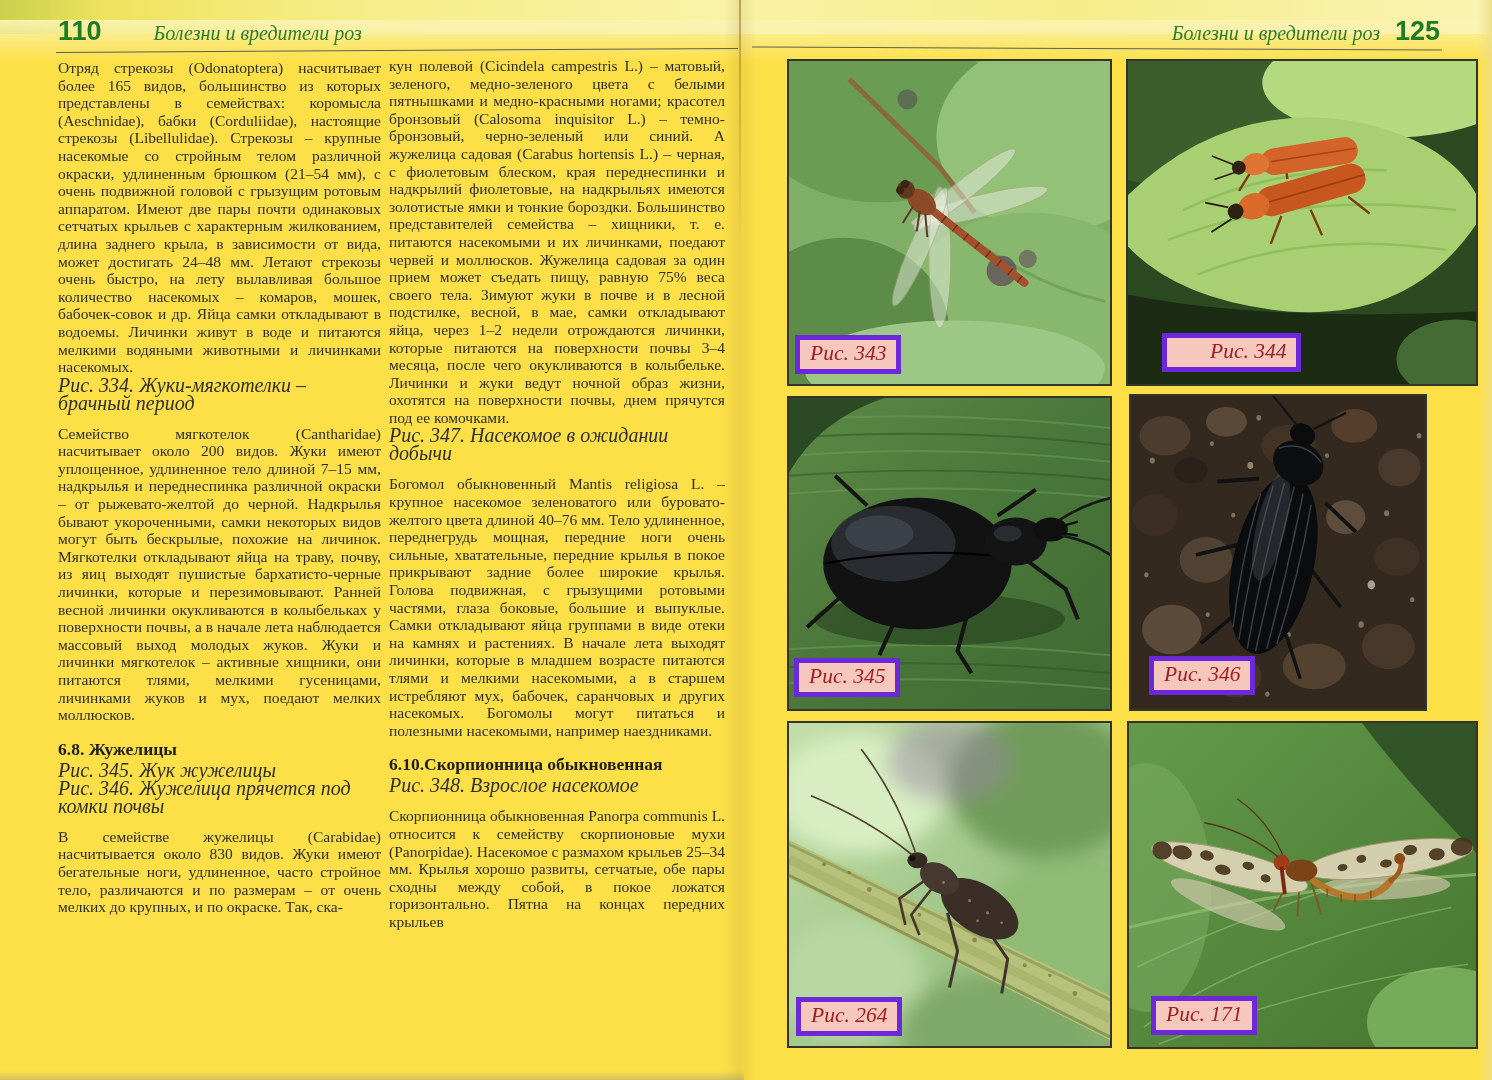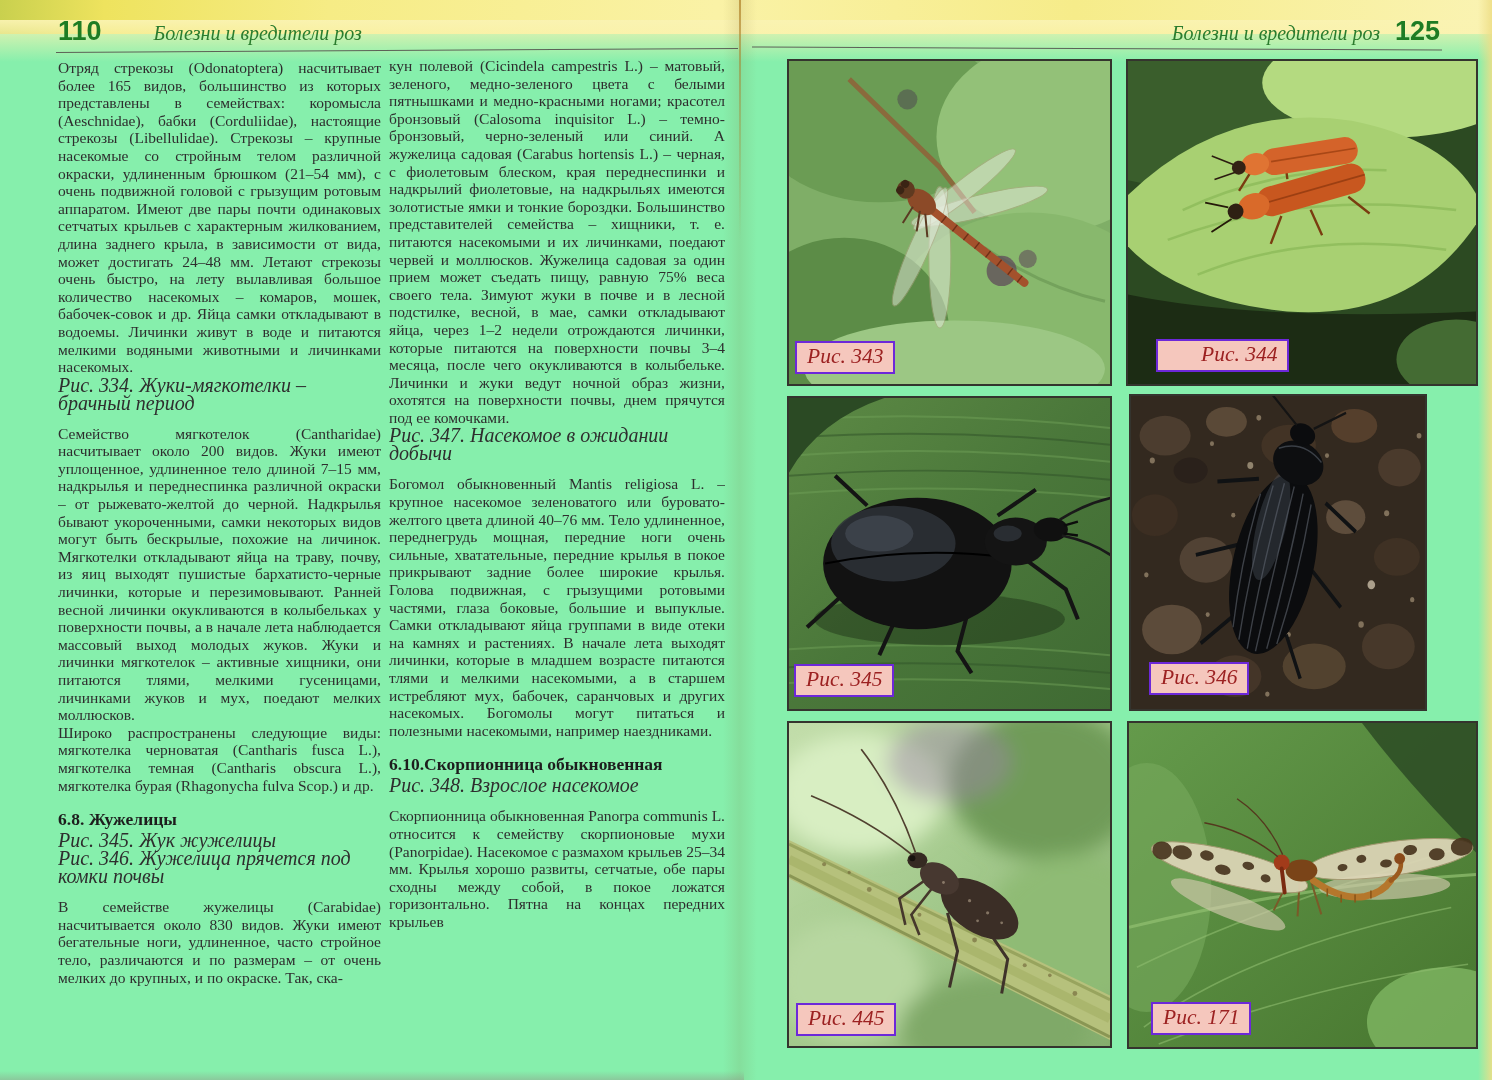--- a/index.html
+++ b/index.html
@@ -1,16 +1,16 @@
 <!DOCTYPE html>
 <html lang="ru"><head>
 <meta charset="utf-8">
 <style>
   html,body{margin:0;padding:0;background:#e8e6da;}
-  .book{position:relative;width:1492px;height:1080px;background:#86efac;overflow:hidden;
+  .book{position:relative;width:1492px;height:1080px;background:#fde047;overflow:hidden;
         font-family:"Liberation Serif",serif;}
   
   .top-band{position:absolute;left:0;top:0;width:100%;height:34px;
     background:linear-gradient(90deg,#c9d04e 0%,#eee35e 7%,#f6ec85 22%,#faf2a6 48%,#f6ec8a 72%,#faf3b2 100%);}
   .top-band-fade{position:absolute;left:0;top:20px;width:100%;height:42px;
     background:linear-gradient(180deg,rgba(250,243,178,.95) 0%,rgba(252,251,243,0) 100%);}
   .gutter{position:absolute;left:723px;top:0;width:34px;height:100%;
     background:linear-gradient(90deg,rgba(0,0,0,0) 0%,rgba(120,100,40,.12) 48%,rgba(0,0,0,0) 100%);}
   .gutter-line{position:absolute;left:739px;top:0;width:2px;height:240px;
     background:linear-gradient(180deg,rgba(170,120,30,.65),rgba(170,120,30,0));}
@@ -34,21 +34,21 @@
   .col1{left:58px;top:59px;width:323px;height:1016px;}
   .col2{left:389px;top:57px;width:336px;height:1020px;}
   .para{margin:0;}
   .h-section{font-weight:bold;font-size:17.5px;line-height:20px;margin:15px 0 2px;color:#1d1d1d;text-align:left;}
   .fig-ref{font-style:italic;font-size:20px;line-height:18px;margin:0;text-align:left;}
   .fig-ref.last{margin-bottom:13px;}
 
   
   .fig{position:absolute;border:2px solid #34342e;box-sizing:border-box;background:#6a9,#fff;overflow:hidden;}
   .fig svg{position:absolute;left:0;top:0;width:100%;height:100%;display:block;}
-  .fig-label{position:absolute;background:#f5c7bd;border:2px solid #6d28d9;color:#9c2121;
+  .fig-label{position:absolute;background:#f5c7bd;border:5px solid #6d28d9;color:#9c2121;
     font-style:italic;font-size:21.5px;line-height:25px;padding:1px 10px 3px;white-space:nowrap;}
 </style>
 </head>
 <body>
 
 <div class="book">
 
   <div class="top-band"></div>
   <div class="top-band-fade"></div>
   <div class="gutter"></div>
@@ -65,21 +65,20 @@
   <div class="runhead right">
     <span class="runtitle">Болезни и вредители роз</span>
     <span class="pagenum">125</span>
   </div>
   <div class="rule right"></div>
 
   <div class="col col1">
     <p class="para">Отряд стрекозы (Odonatoptera) насчитывает более 165 видов, большинство из которых представлены в семействах: коромысла (Aeschnidae), бабки (Corduliidae), настоящие стрекозы (Libellulidae). Стрекозы – крупные насекомые со стройным телом различной окраски, удлиненным брюшком (21–54 мм), с очень подвижной головой с грызущим ротовым аппаратом. Имеют две пары почти одинаковых сетчатых крыльев с характерным жилкованием, длина заднего крыла, в зависимости от вида, может достигать 24–48 мм. Летают стрекозы очень быстро, на лету вылавливая большое количество насекомых – комаров, мошек, бабочек-совок и др. Яйца самки откладывают в водоемы. Личинки живут в воде и питаются мелкими водяными животными и личинками насекомых.</p>
     <div class="fig-ref last">Рис. 334. Жуки-мягкотелки – брачный период</div>
     <p class="para">Семейство мягкотелок (Cantharidae) насчитывает около 200 видов. Жуки имеют уплощенное, удлиненное тело длиной 7–15 мм, надкрылья и переднеспинка различной окраски – от рыжевато-желтой до черной. Надкрылья бывают укороченными, самки некоторых видов могут быть бескрылые, похожие на личинок. Мягкотелки откладывают яйца на траву, почву, из яиц выходят пушистые бархатисто-черные личинки, которые и перезимовывают. Ранней весной личинки окукливаются в колыбельках у поверхности почвы, а в начале лета наблюдается массовый выход молодых жуков. Жуки и личинки мягкотелок – активные хищники, они питаются тлями, мелкими гусеницами, личинками жуков и мух, поедают мелких моллюсков.</p>
-    <p class="para">Широко распространены следующие виды: мягкотелка черноватая (Cantharis fusca L.), мягкотелка темная (Cantharis obscura L.), мягкотелка бурая (Rhagonycha fulva Scop.) и др.</p>
     <div class="h-section">6.8. Жужелицы</div>
     <div class="fig-ref">Рис. 345. Жук жужелицы</div>
     <div class="fig-ref last">Рис. 346. Жужелица прячется под комки почвы</div>
     <p class="para">В семействе жужелицы (Carabidae) насчитывается около 830 видов. Жуки имеют бегательные ноги, удлиненное, часто стройное тело, различаются и по размерам – от очень мелких до крупных, и по окраске. Так, ска-</p>
   </div>
 
   <div class="col col2">
     <p class="para">кун полевой (Cicindela campestris L.) – матовый, зеленого, медно-зеленого цвета с белыми пятнышками и медно-красными ногами; красотел бронзовый (Calosoma inquisitor L.) – темно-бронзовый, черно-зеленый или синий. А жужелица садовая (Carabus hortensis L.) – черная, с фиолетовым блеском, края переднеспинки и надкрылий фиолетовые, на надкрыльях имеются золотистые ямки и тонкие бороздки. Большинство представителей семейства – хищники, т. е. питаются насекомыми и их личинками, поедают червей и моллюсков. Жужелица садовая за один прием может съедать пищу, равную 75% веса своего тела. Зимуют жуки в почве и в лесной подстилке, весной, в мае, самки откладывают яйца, через 1–2 недели отрождаются личинки, которые питаются на поверхности почвы 3–4 месяца, после чего окукливаются в колыбельке. Личинки и жуки ведут ночной образ жизни, охотятся на поверхности почвы, днем прячутся под ее комочками.</p>
     <div class="fig-ref last">Рис. 347. Насекомое в ожидании добычи</div>
     <p class="para">Богомол обыкновенный Mantis religiosa L. – крупное насекомое зеленоватого или буровато-желтого цвета длиной 40–76 мм. Тело удлиненное, переднегрудь мощная, передние ноги очень сильные, хватательные, передние крылья в покое прикрывают задние более широкие крылья. Голова подвижная, с грызущими ротовыми частями, глаза боковые, большие и выпуклые. Самки откладывают яйца группами в виде отеки на камнях и растениях. В начале лета выходят личинки, которые в младшем возрасте питаются тлями и мелкими насекомыми, а в старшем истребляют мух, бабочек, саранчовых и других насекомых. Богомолы могут питаться и полезными насекомыми, например наездниками.</p>
@@ -136,21 +135,21 @@
           <circle cx="-71" cy="-22" r="7" fill="#332214"></circle>
           <path d="M-76,-26 L-96,-38 M-75,-18 L-97,-14" stroke="#2c1c10" stroke-width="1.6" fill="none"></path>
         </g>
         <rect x="-60" y="-4" width="112" height="30" rx="14" fill="#c8571f"></rect>
         <path d="M-50,11 H52" stroke="#9c3f12" stroke-width="1.8"></path>
         <ellipse cx="-64" cy="11" rx="16" ry="13" fill="#d96a2a"></ellipse>
         <circle cx="-83" cy="11" r="8" fill="#2e2013"></circle>
         <path d="M-89,5 L-110,-6 M-89,17 L-112,24" stroke="#241808" stroke-width="1.8" fill="none"></path>
       </g>
     </svg>
-    <div class="fig-label" style="left:28px;bottom:12px;padding-left:43px;">Рис. 344</div>
+    <div class="fig-label" style="left:34px;bottom:12px;padding-left:43px;">Рис. 344</div>
   </div>
 
   <div class="fig" style="left:787px;top:396px;width:325px;height:315px;">
     <svg viewBox="0 0 320 312" preserveAspectRatio="none">
       <defs>
         <linearGradient id="g3" x1="0" y1="0" x2="1" y2="1">
           <stop offset="0" stop-color="#5d8a45"></stop>
             <stop offset=".5" stop-color="#4a773a"></stop>
             <stop offset="1" stop-color="#3f6a33"></stop>
         </linearGradient>
@@ -295,21 +294,21 @@
         <path d="M-42,-40 q-20,-58 -54,-102" stroke="#50402f" stroke-width="1.7" fill="none"></path>
         <g fill="#cbb9a0" opacity=".5">
           <circle cx="12" cy="8" r="1.6"></circle>
             <circle cx="30" cy="20" r="1.6"></circle>
             <circle cx="44" cy="30" r="1.4"></circle>
           <circle cx="20" cy="28" r="1.4"></circle>
             <circle cx="-14" cy="-10" r="1.4"></circle>
         </g>
       </g>
     </svg>
-    <div class="fig-label" style="left:7px;bottom:10px;">Рис. 445</div>
+    <div class="fig-label" style="left:7px;bottom:10px;">Рис. 264</div>
   </div>
 
   <div class="fig" style="left:1127px;top:721px;width:351px;height:328px;">
     <svg viewBox="0 0 350 325" preserveAspectRatio="none">
       <defs>
         <linearGradient id="g6" x1="0" y1="0" x2="1" y2="1">
           <stop offset="0" stop-color="#649a4b"></stop>
             <stop offset="1" stop-color="#47762f"></stop>
         </linearGradient>
       </defs>

